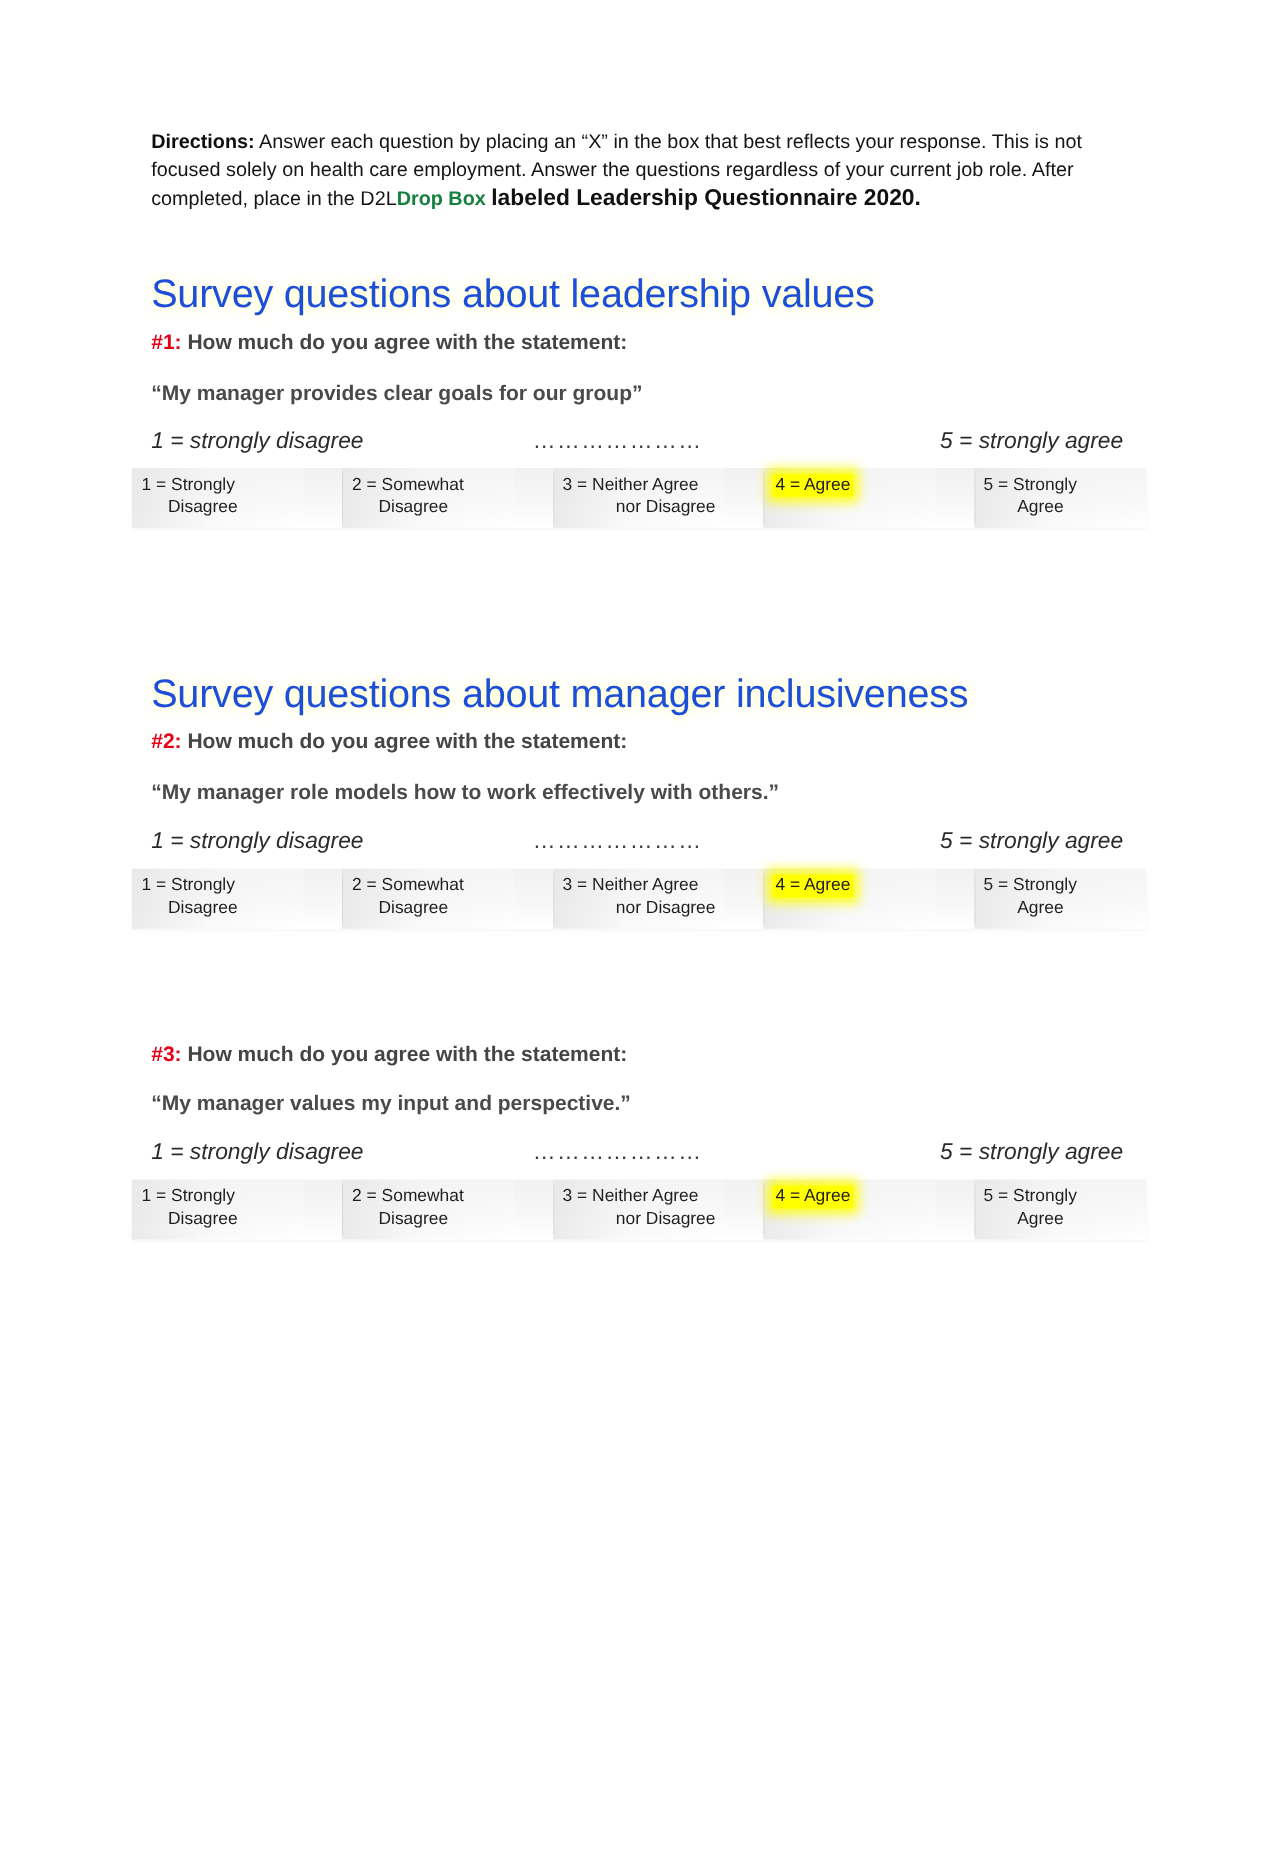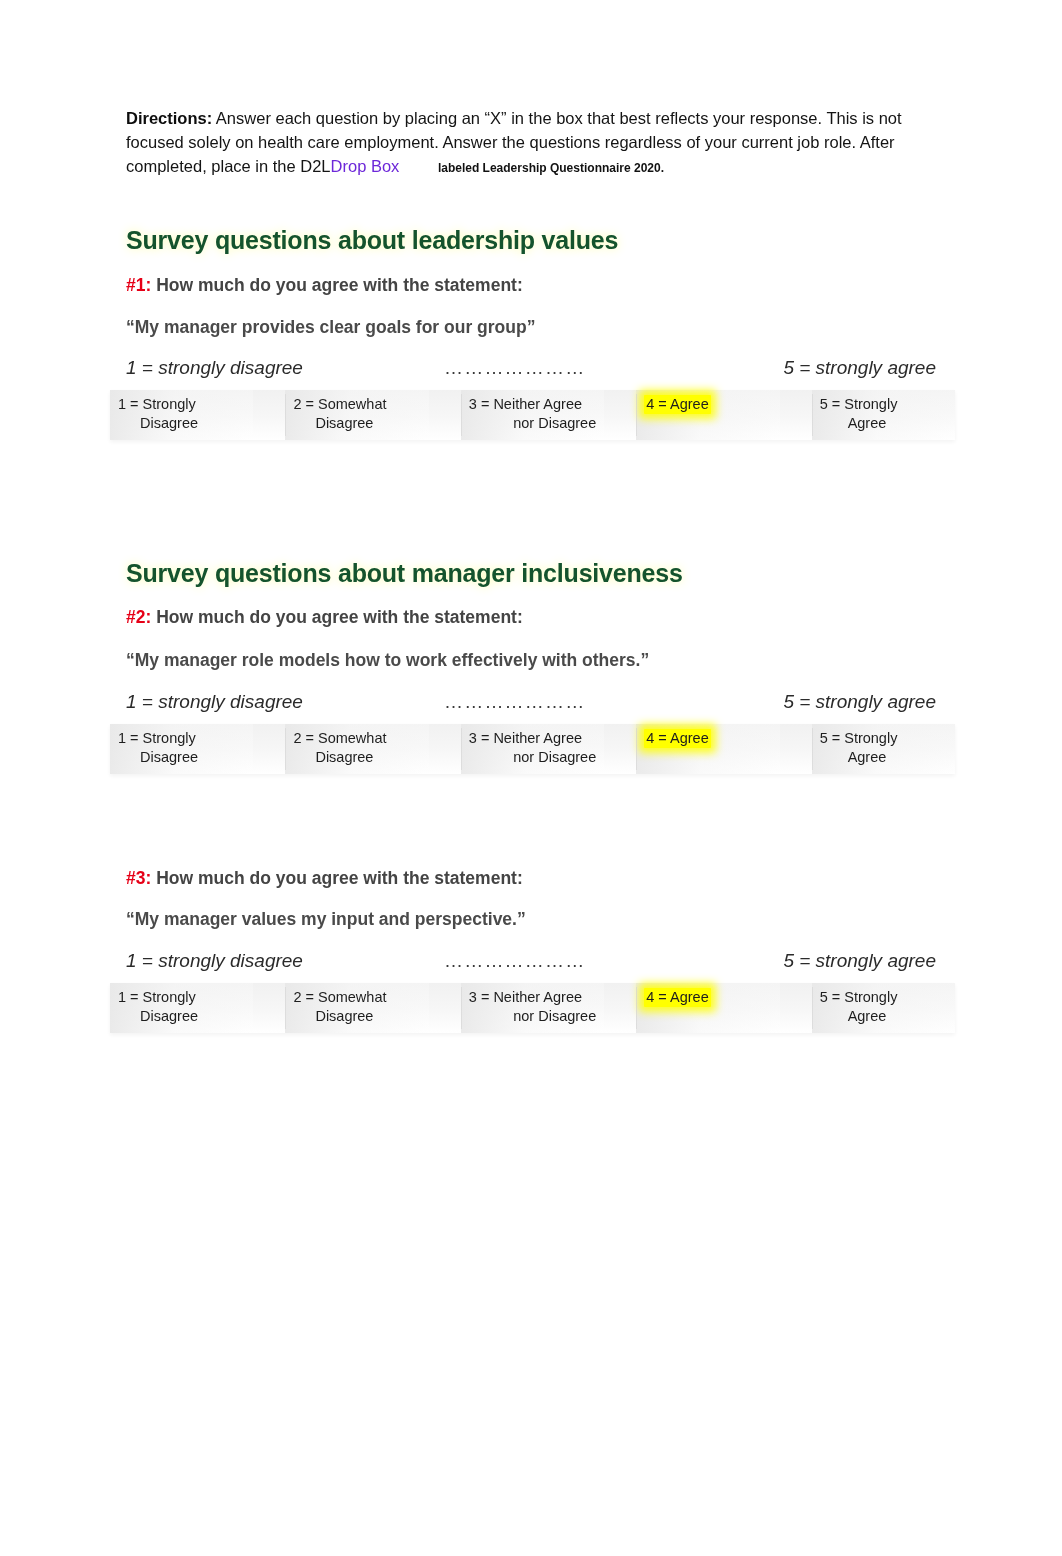--- a/index.html
+++ b/index.html
@@ -47,37 +47,36 @@
     font-size: 16.5px;
     line-height: 24px;
     color: #141414;
     text-align: left;
   }
   .directions .lbl {
     font-weight: bold;
     color: #0d0d0d;
   }
   .directions .strong-inline {
+    font-weight: bold;
+    color: #15803d;
+  }
+  .directions .semi-inline {
+    font-weight: bold;
+    color: #111111;
+    font-size: 19px;
+  }
+
+  
+  .section-heading {
+    position: absolute;
+    left: 126px;
+    font-size: 33px;
     font-weight: normal;
-    color: #6d28d9;
-  }
-  .directions .semi-inline {
-    font-weight: bold;
-    color: #111111;
-    font-size: 12px;
-    margin-left: 34px;
-  }
-
-  
-  .section-heading {
-    position: absolute;
-    left: 126px;
-    font-size: 25px;
-    font-weight: bold;
-    color: #14532d;
+    color: #1d4ed8;
     letter-spacing: -0.2px;
     white-space: nowrap;
     text-shadow: 0 0 10px rgba(255,255,160,0.85);
   }
 
   
   .qnum-line {
     position: absolute;
     left: 126px;
     font-size: 17.5px;

